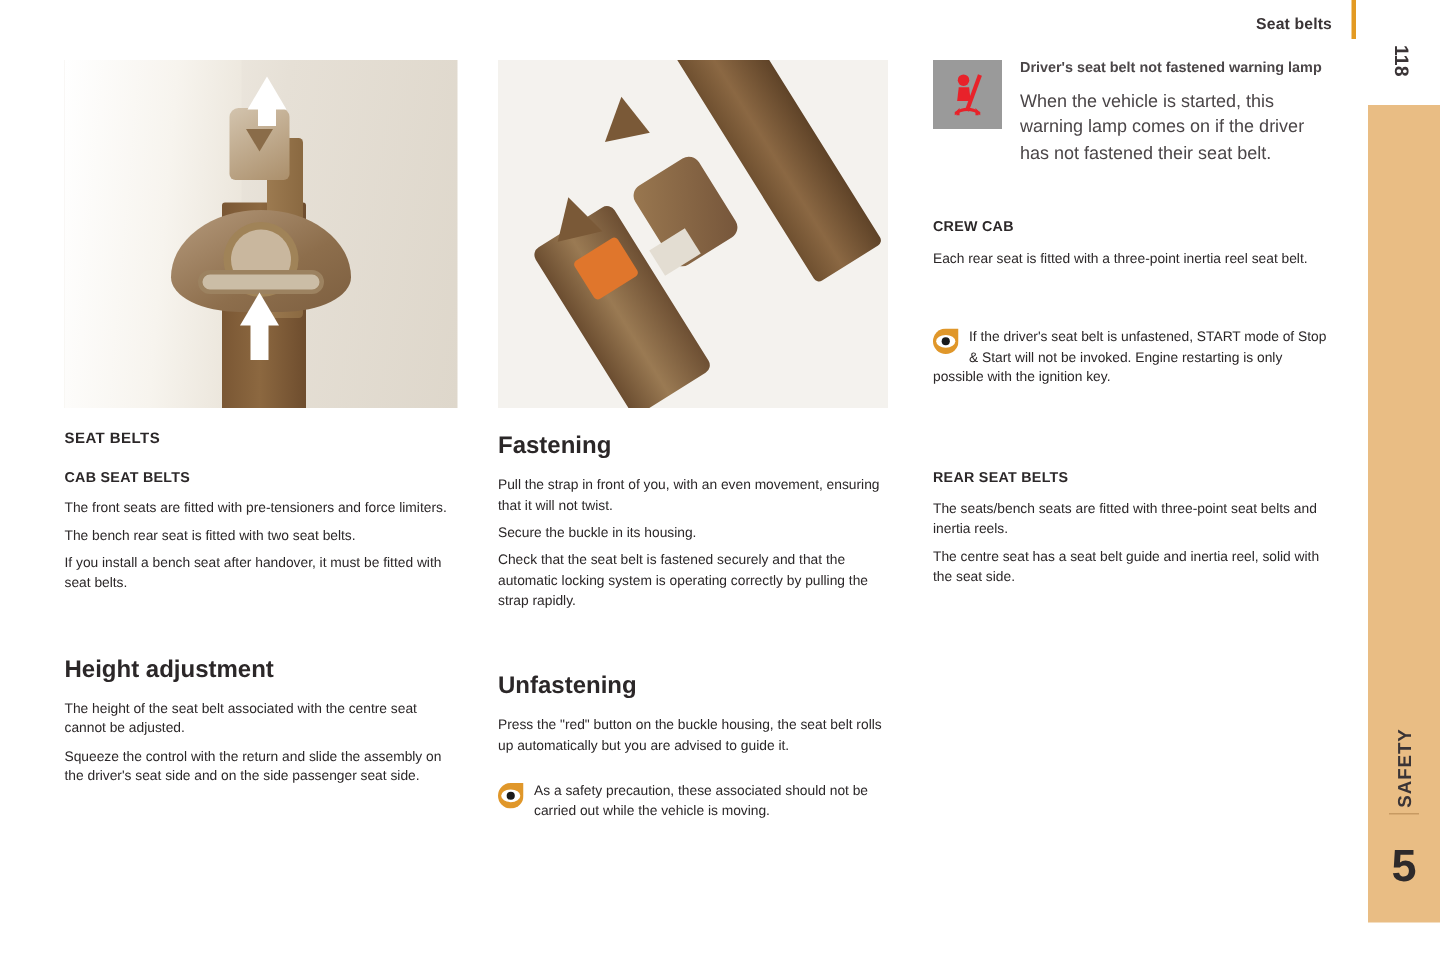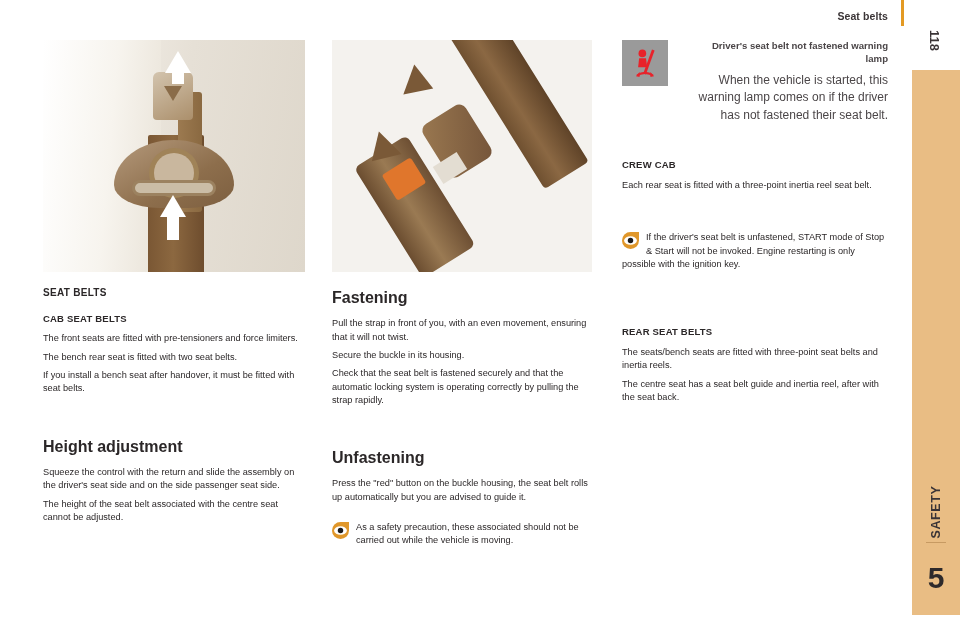--- a/index.html
+++ b/index.html
@@ -207,21 +207,21 @@
     font-size: 16px; font-weight: bold; color: #2b2728;
     margin: 0 0 8px 0;
   }
   p.body { margin: 0 0 5px 0; }
   p.body:last-child { margin-bottom: 0; }
   .gap-lg { height: 34px; }
   .gap-md { height: 20px; }
   .gap-sm { height: 12px; }
 
   
-  .lamp-block { display: flex; gap: 28px; align-items: flex-start; text-align: right; }
+  .lamp-block { display: flex; gap: 12px; align-items: flex-start; }
   .lamp-icon {
     flex: 0 0 auto;
     width: 46px; height: 46px; background: #9a9a9a;
     display: flex; align-items: center; justify-content: center;
   }
   .lamp-text { flex: 1 1 auto; }
   .lamp-title {
     font-size: 9.6px; font-weight: bold; color: #4b4648;
     line-height: 1.35; margin-bottom: 6px;
   }
@@ -281,22 +281,22 @@
 
     <h1 class="sec">SEAT BELTS</h1>
     <h2 class="sub-caps">CAB SEAT BELTS</h2>
     <p class="body">The front seats are fitted with pre-tensioners and force limiters.</p>
     <p class="body">The bench rear seat is fitted with two seat belts.</p>
     <p class="body">If you install a bench seat after handover, it must be fitted with seat belts.</p>
 
     <div class="gap-lg"></div>
 
     <h2 class="sub">Height adjustment</h2>
+    <p class="body">The height of the seat belt associated with the centre seat cannot be adjusted.</p>
     <p class="body">Squeeze the control with the return and slide the assembly on the driver's seat side and on the side passenger seat side.</p>
-    <p class="body">The height of the seat belt associated with the centre seat cannot be adjusted.</p>
   </div>
 
   <div class="col col-2">
     <div class="figure fig2">
       <div class="f2-belt"></div>
       <div class="f2-tongue-hold"></div>
       <div class="f2-tongue"></div>
       <div class="f2-buckle"></div>
       <div class="f2-red"></div>
       <div class="arrow-brown" style="left:76px; top:28px; transform:rotate(200deg);"></div>
@@ -366,17 +366,17 @@
         </div>
       </div>
       <span>If the driver's seat belt is unfastened, START mode of Stop &amp; Start will not be invoked. Engine restarting is only possible with the ignition key.</span>
     </div>
 
     <div class="gap-lg"></div>
     <div class="gap-md"></div>
 
     <h2 class="sub-caps">REAR SEAT BELTS</h2>
     <p class="body">The seats/bench seats are fitted with three-point seat belts and inertia reels.</p>
-    <p class="body">The centre seat has a seat belt guide and inertia reel, after with the seat back.</p>
+    <p class="body">The centre seat has a seat belt guide and inertia reel, solid with the seat side.</p>
   </div>
 
 
 </div>
 
 </body></html>

